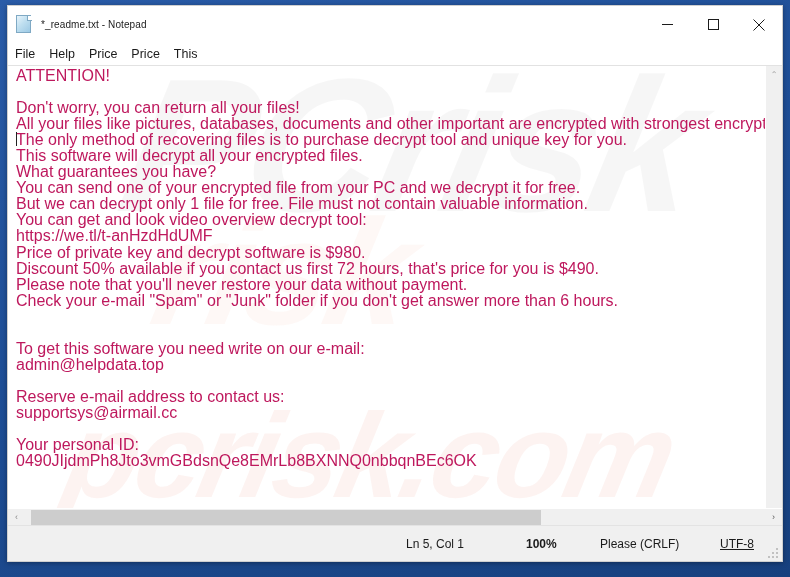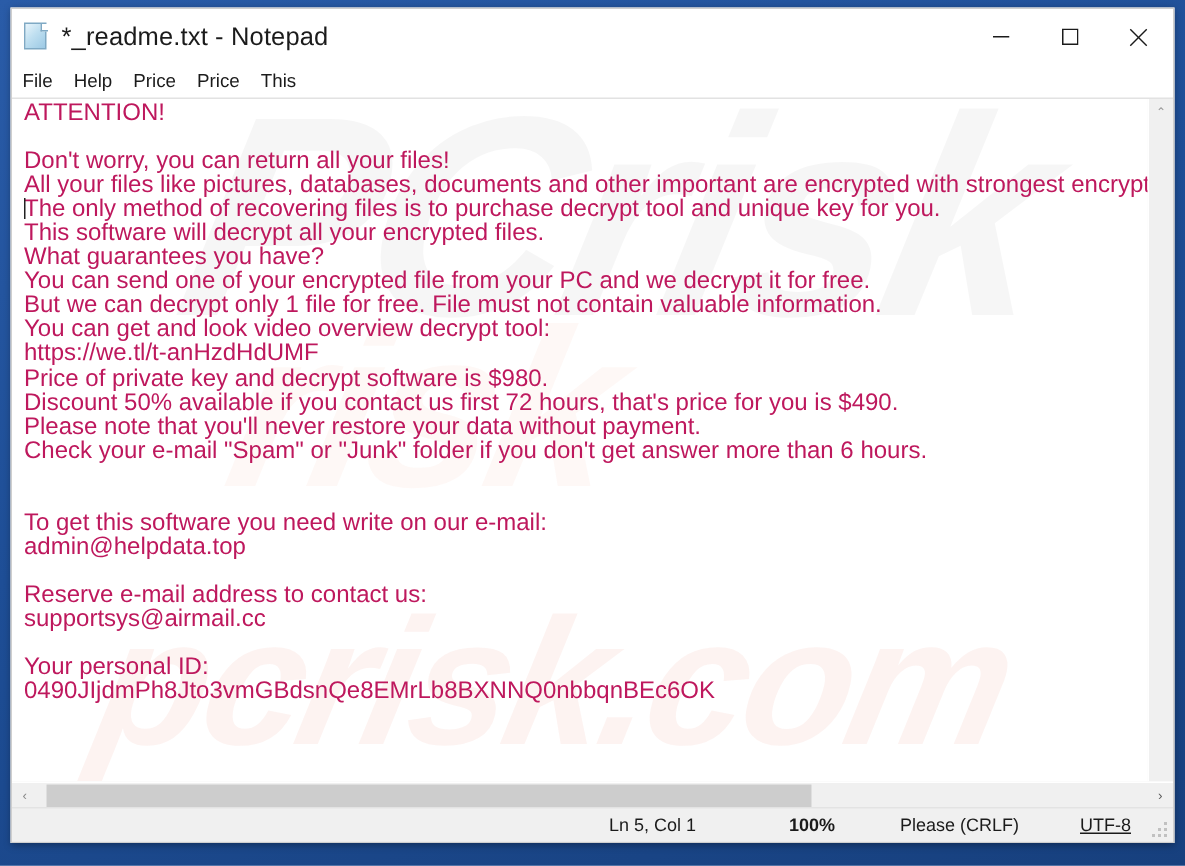--- a/index.html
+++ b/index.html
@@ -57,21 +57,21 @@
   }
   #title-icon .fold {
     position: absolute; right: 1px; top: 1px;
     width: 5px; height: 5px;
     background: #ffffff;
     border-left: 1px solid #7fa9c4;
     border-bottom: 1px solid #7fa9c4;
   }
   #title-text {
     margin-left: 8px;
-    font-size: 17px;
+    font-size: 10px;
     color: #1b1b1b;
     white-space: nowrap;
     letter-spacing: 0.1px;
   }
   #caption-buttons {
     margin-left: auto;
     display: flex;
     height: 37px;
     flex: 0 0 auto;
   }
@@ -241,21 +241,21 @@
   #hs-right-arrow {
     width: 17px; height: 17px;
     flex: 0 0 auto;
     display: flex; align-items: center; justify-content: center;
     color: #5a5a5a;
     font-size: 9px;
   }
 
   
   #statusbar {
-    height: 23px;
+    height: 36px;
     flex: 0 0 auto;
     background: #f0f0f0;
     border-top: 1px solid #e3e3e3;
     display: flex;
     align-items: center;
     font-size: 12px;
     color: #1b1b1b;
     position: relative;
   }
   .status-spacer { flex: 1 1 auto; }

